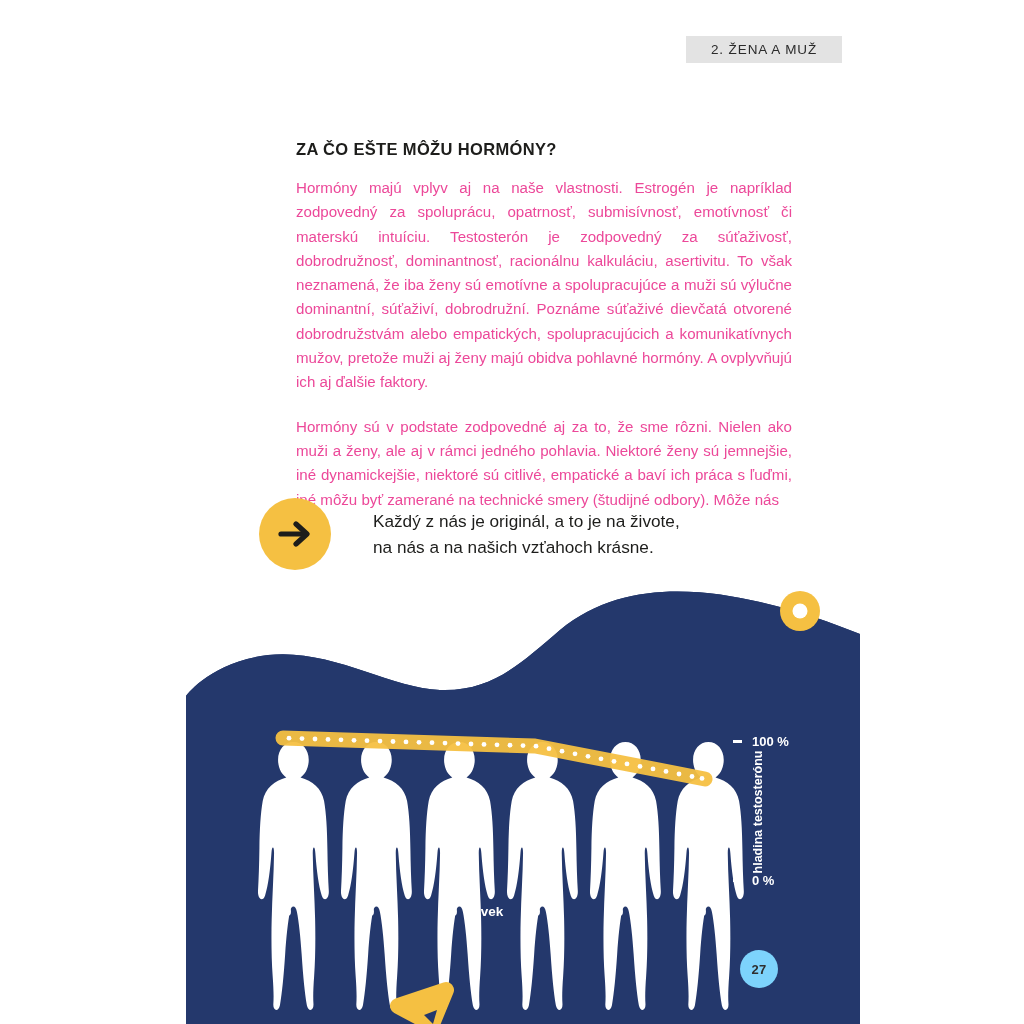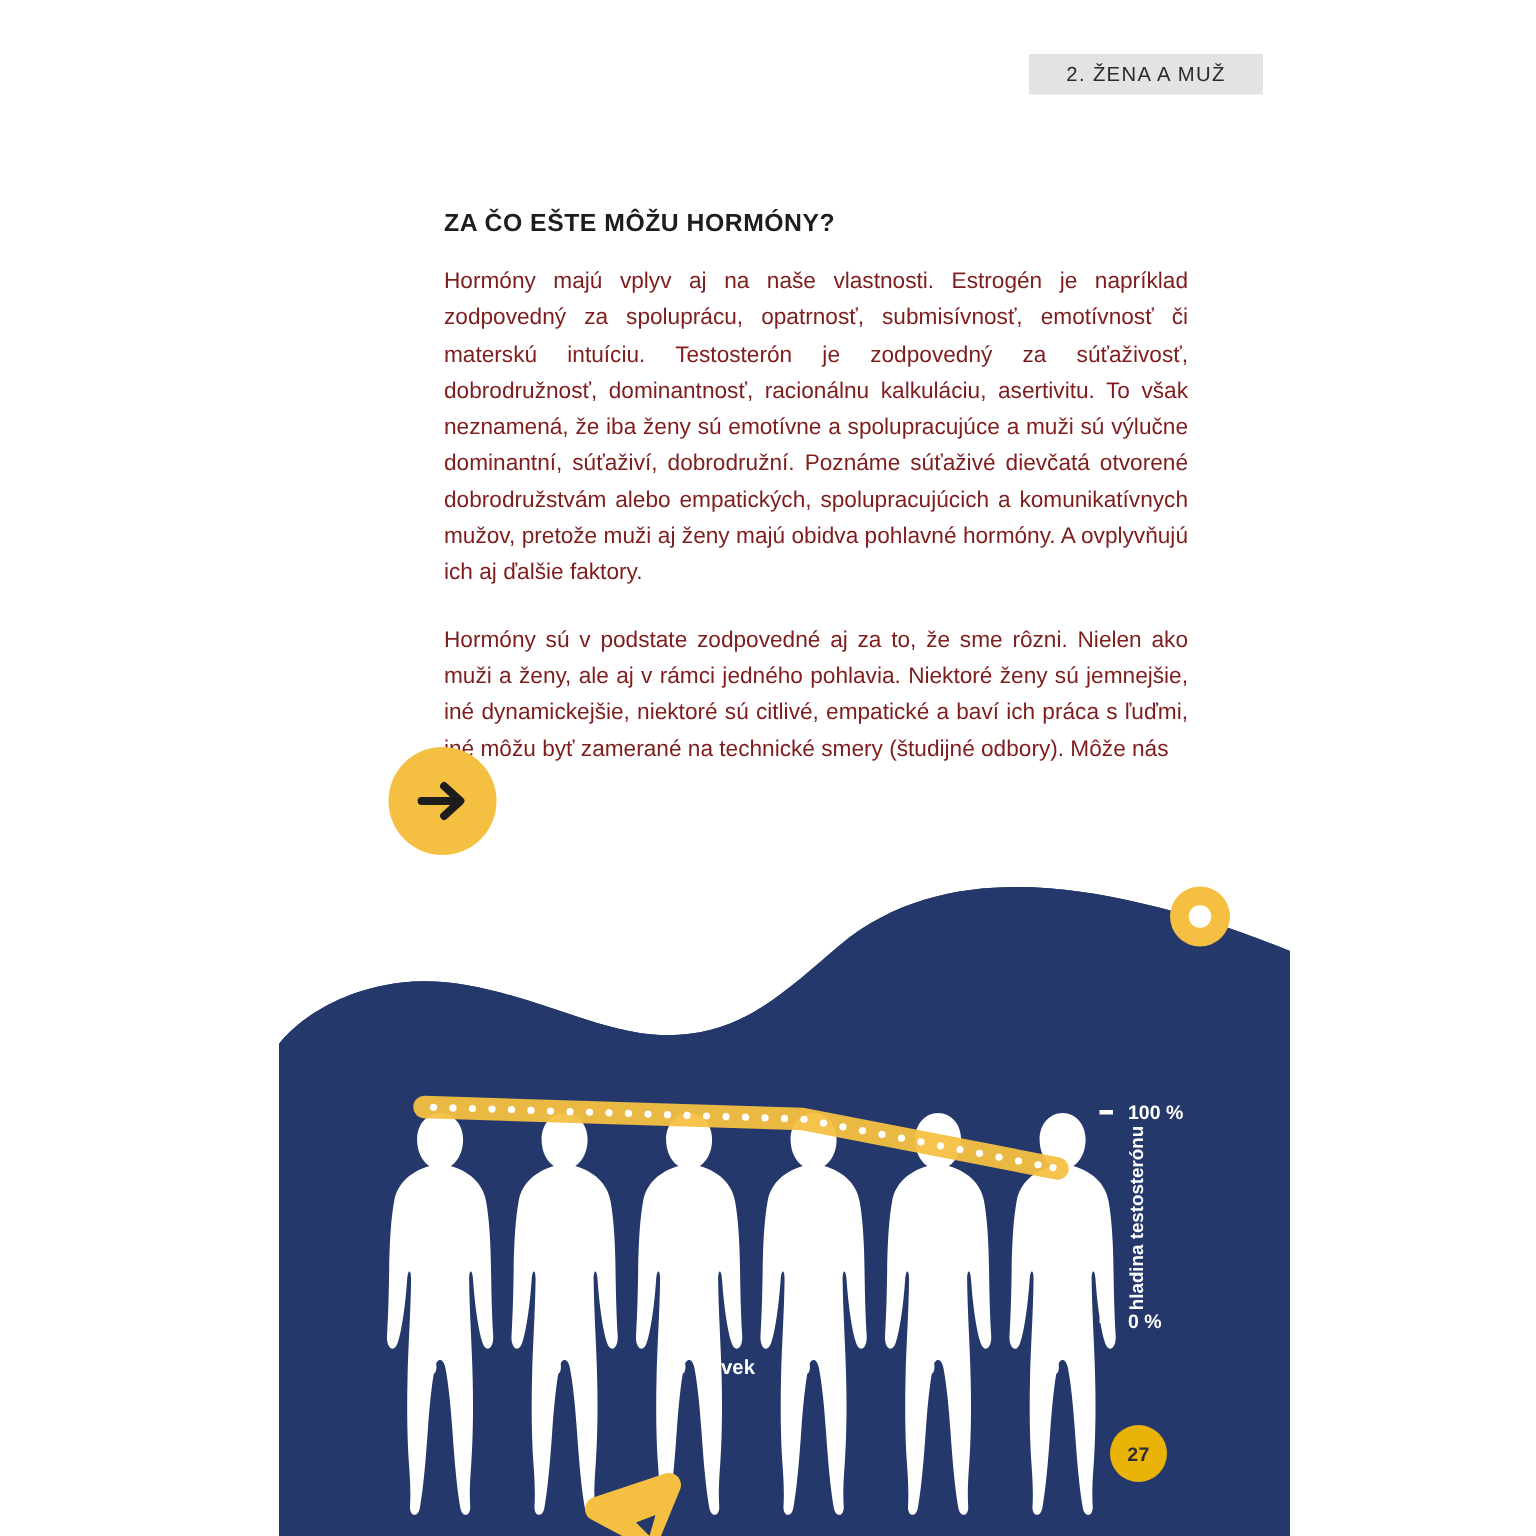--- a/index.html
+++ b/index.html
@@ -51,21 +51,21 @@
   .section-heading {
     font-size: 16.5px;
     font-weight: 700;
     letter-spacing: 0.35px;
     color: #1d1d1b;
     margin: 0 0 17px 0;
   }
   .body-para {
     font-size: 15.1px;
     line-height: 24.3px;
-    color: #7f1d1d;
+    color: #ec4899;
     margin: 0 0 20px 0;
     text-align: justify;
     text-justify: inter-word;
     font-weight: 400;
   }
   .body-para:last-child { margin-bottom: 0; }
 
   
   .pullquote {
     position: absolute;
@@ -118,21 +118,21 @@
   .infographic svg { display: block; }
 
   
   .page-number {
     position: absolute;
     left: 740px;
     top: 950px;
     width: 38px;
     height: 38px;
     border-radius: 50%;
-    background: #eab308;
+    background: #7dd3fc;
     display: flex;
     align-items: center;
     justify-content: center;
   }
   .page-number-label {
     font-size: 13px;
     font-weight: 600;
     color: #2f2f2f;
     letter-spacing: 0.3px;
   }
@@ -161,20 +161,24 @@
   <div class="pullquote">
     <div class="pq-circle">
       <span>
         <svg width="38" height="30" viewBox="0 0 38 30" aria-hidden="true">
           <g stroke="#1d1d1b" stroke-width="5.2" stroke-linecap="round" stroke-linejoin="round" fill="none">
             <line x1="5" y1="15" x2="29" y2="15"></line>
             <polyline points="20,5 31,15 20,25"></polyline>
           </g>
         </svg>
       </span>
+    </div>
+    <div class="pq-text">
+      <span>Každý z nás je originál, a to je na živote,</span>
+      <span>na nás a na našich vzťahoch krásne.</span>
     </div>
   </div>
 
   <div class="navy-panel">
     <svg width="1024" height="464" viewBox="0 0 1024 464" aria-hidden="true">
       <path d="M186,464 L186,136
                C186,136 210,102 268,95
                C330,88 390,128 440,130
                C492,132 520,104 560,70
                C620,20 700,28 760,42

